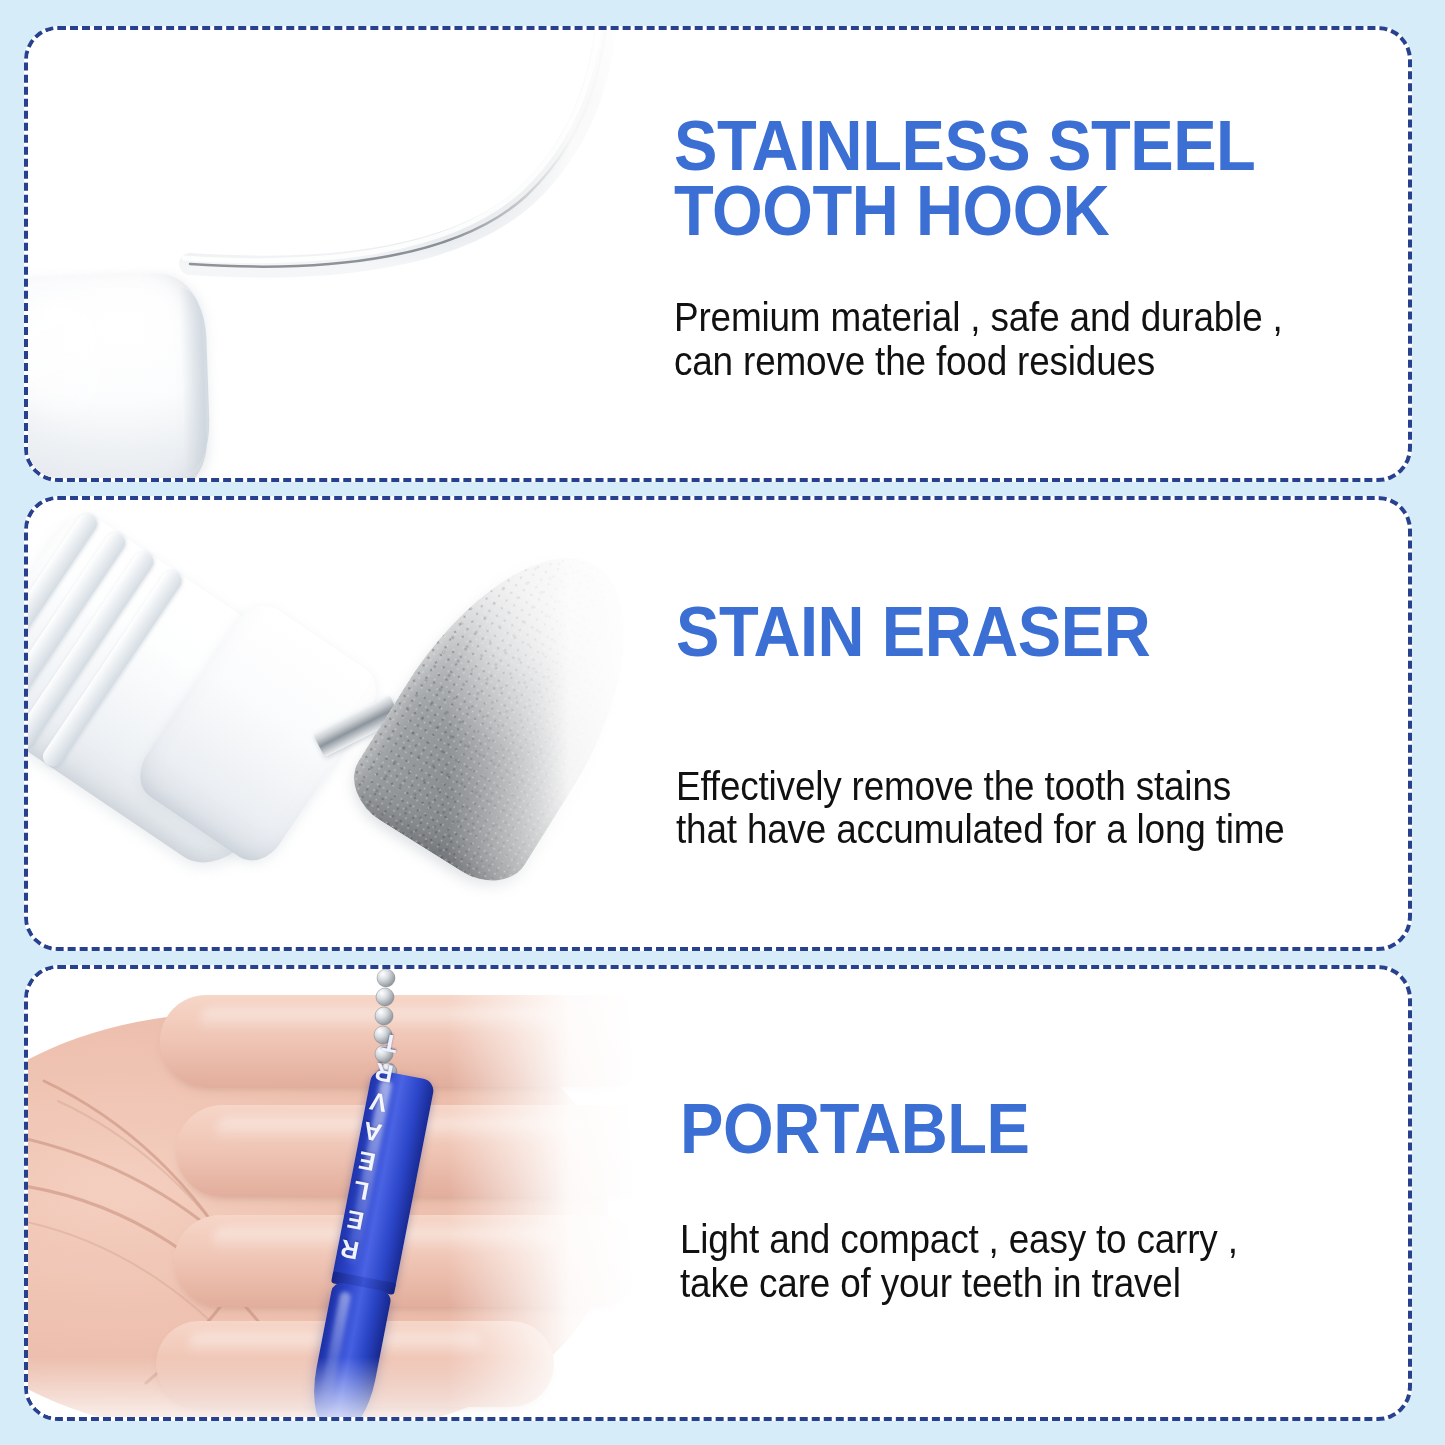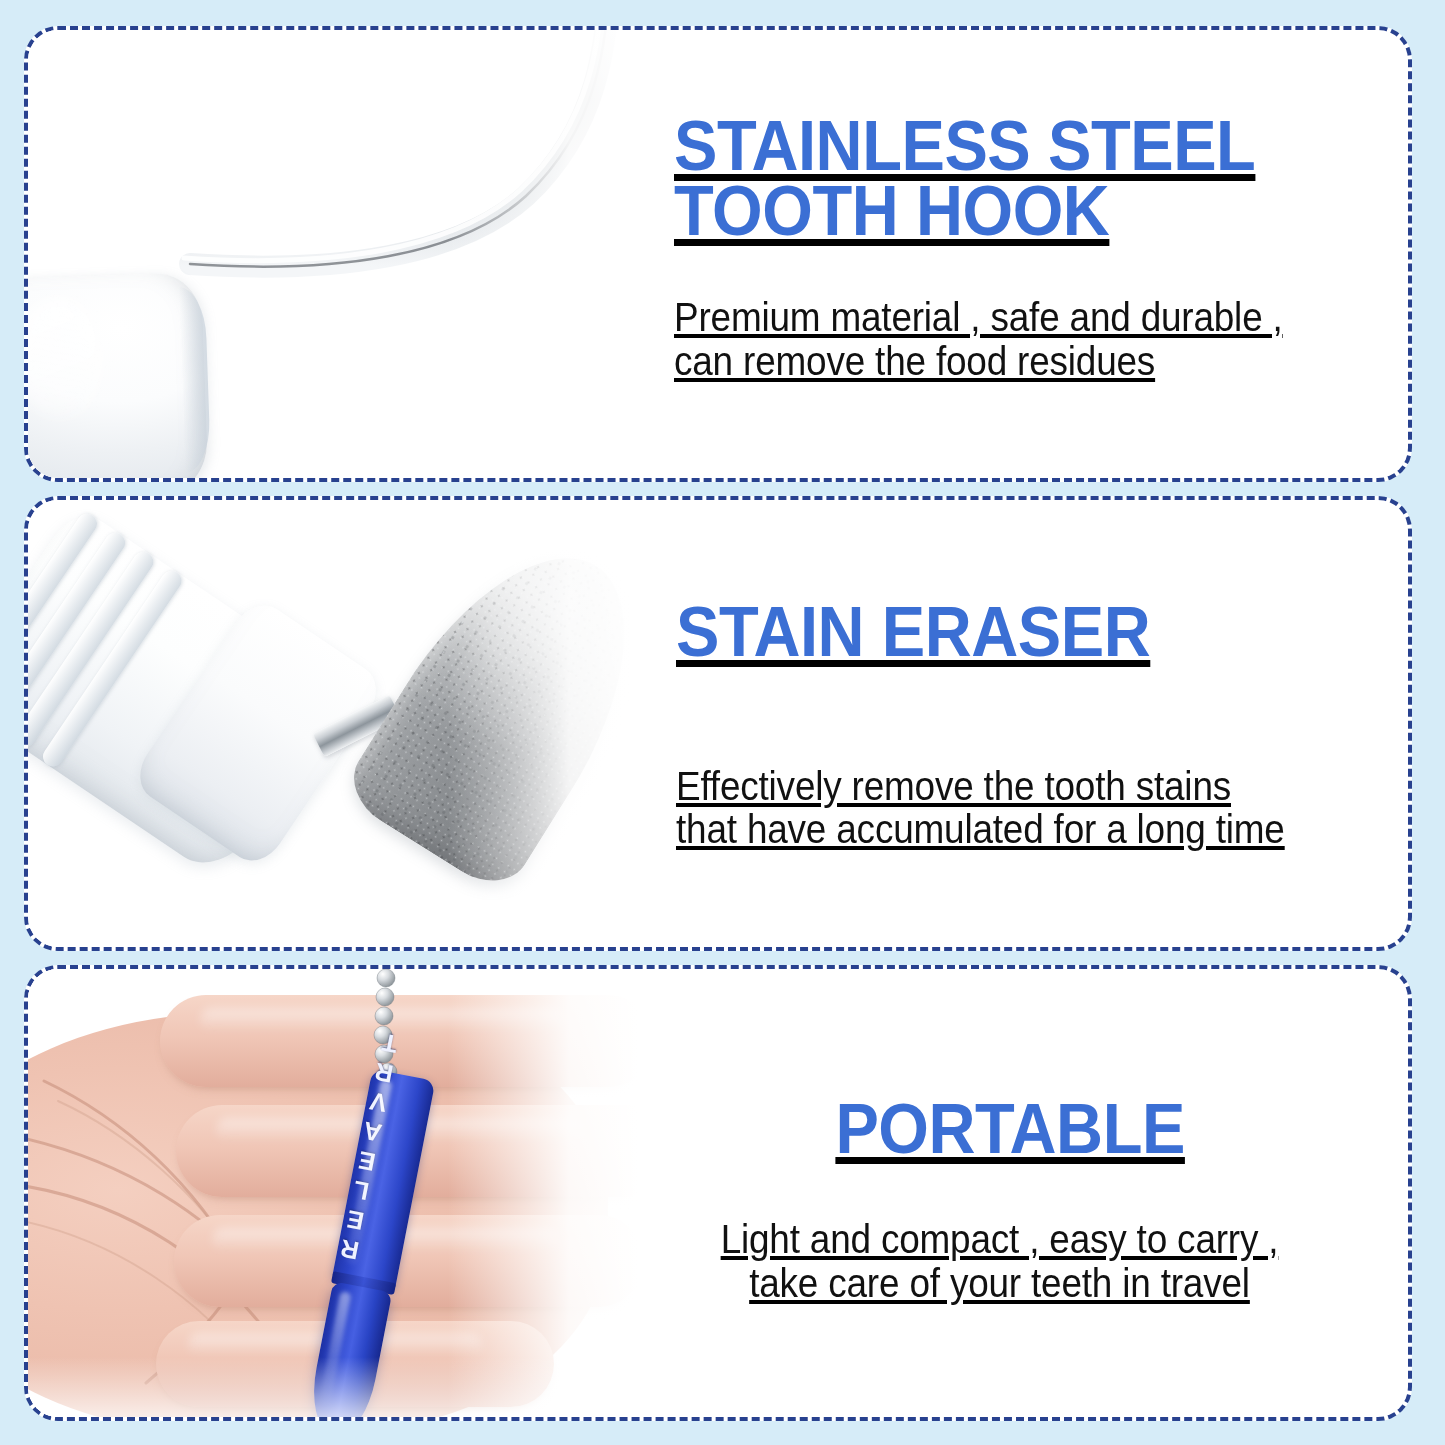--- a/index.html
+++ b/index.html
@@ -18,21 +18,20 @@
   .board {
     position: relative;
     width: 1436px;
     height: 1445px;
     box-sizing: border-box;
     padding: 26px 24px 24px 24px;
     display: flex;
     flex-direction: column;
     gap: 14px;
     background: #d6ecf8;
-    text-decoration: underline;
   }
 
   
   .panel {
     position: relative;
     flex: 1 1 0;
     background: #ffffff;
     border: 4px dashed #28418f;
     border-radius: 34px;
     overflow: hidden;
@@ -84,21 +83,21 @@
   #panel-1 .panel-copy { padding-left: 6px; }
   #panel-1 .feature-title { margin-top: -10px; }
   #panel-1 .feature-desc  { margin-top: 52px; }
 
   
   #panel-2 .panel-copy { padding-left: 8px; gap: 48px; }
   #panel-2 .feature-title { margin-top: 4px; }
   #panel-2 .feature-desc  { margin-top: 52px; }
 
   
-  #panel-3 .panel-copy { padding-left: 12px; text-align: center; }
+  #panel-3 .panel-copy { padding-left: 12px; }
   #panel-3 .feature-title { margin-top: 16px; }
   #panel-3 .feature-desc  { margin-top: 56px; }
 
   
   .hook-stage { position: absolute; inset: 0; }
 
   .hook-wire {
     position: absolute;
     left: 96px;
     top: -96px;

